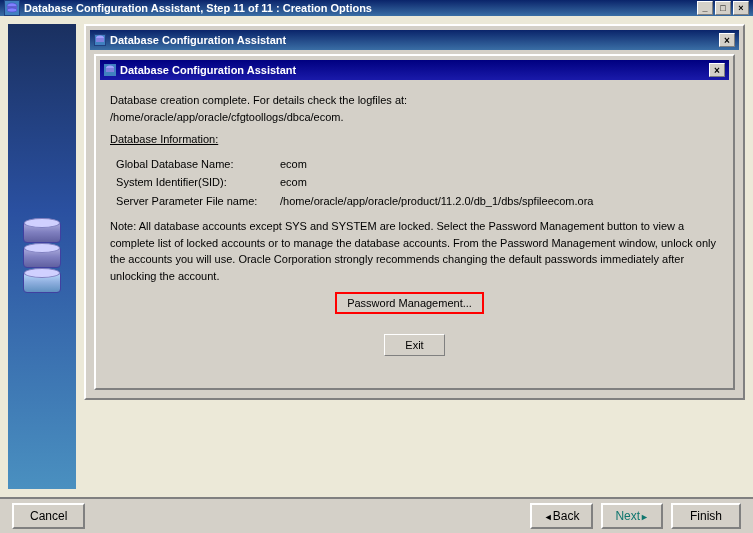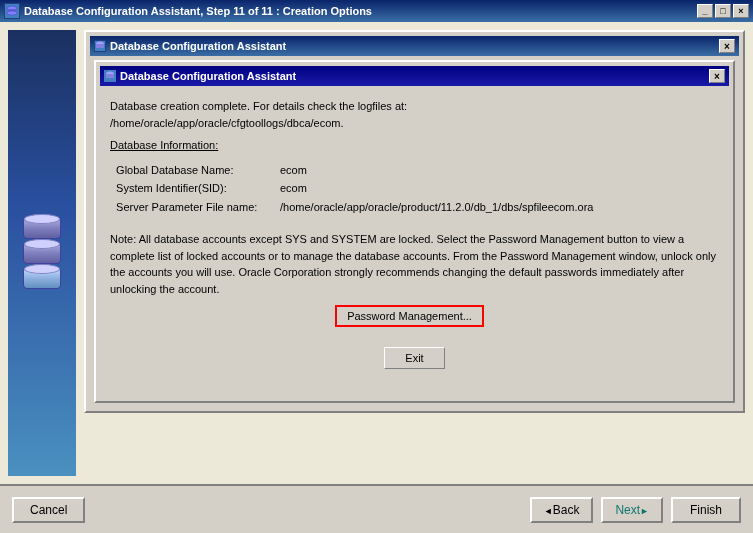--- a/index.html
+++ b/index.html
@@ -18,21 +18,21 @@
       position: absolute;
       top: 0; left: 0; right: 0; bottom: 0;
       background: #ece9d8;
       display: flex;
       flex-direction: column;
     }
 
     .outer-titlebar {
       background: linear-gradient(to bottom, #0a246a, #3a6ea5);
       color: white;
-      height: 22px;
+      height: 16px;
       display: flex;
       align-items: center;
       justify-content: space-between;
       padding: 0 4px;
       font-size: 11px;
       font-weight: bold;
     }
 
     .outer-titlebar .title-left {
       display: flex;
@@ -181,21 +181,21 @@
       flex-shrink: 0;
     }
 
     .db-info-value {
       flex: 1;
     }
 
     .note-text {
       font-size: 11px;
       line-height: 1.5;
-      margin-top: 16px;
+      margin-top: 9px;
     }
 
     .password-mgmt-row {
       display: flex;
       justify-content: center;
       margin-top: 8px;
       padding-right: 10px;
     }
 
     .password-mgmt-btn {
@@ -222,21 +222,21 @@
       padding: 4px 20px;
       font-size: 11px;
       cursor: pointer;
       font-family: Arial, sans-serif;
     }
 
     
     .bottom-toolbar {
       background: #d4d0c8;
       border-top: 2px solid #808080;
-      height: 49px;
+      height: 36px;
       display: flex;
       align-items: center;
       justify-content: space-between;
       padding: 0 12px;
     }
 
     .toolbar-left {
       display: flex;
       gap: 8px;
     }

